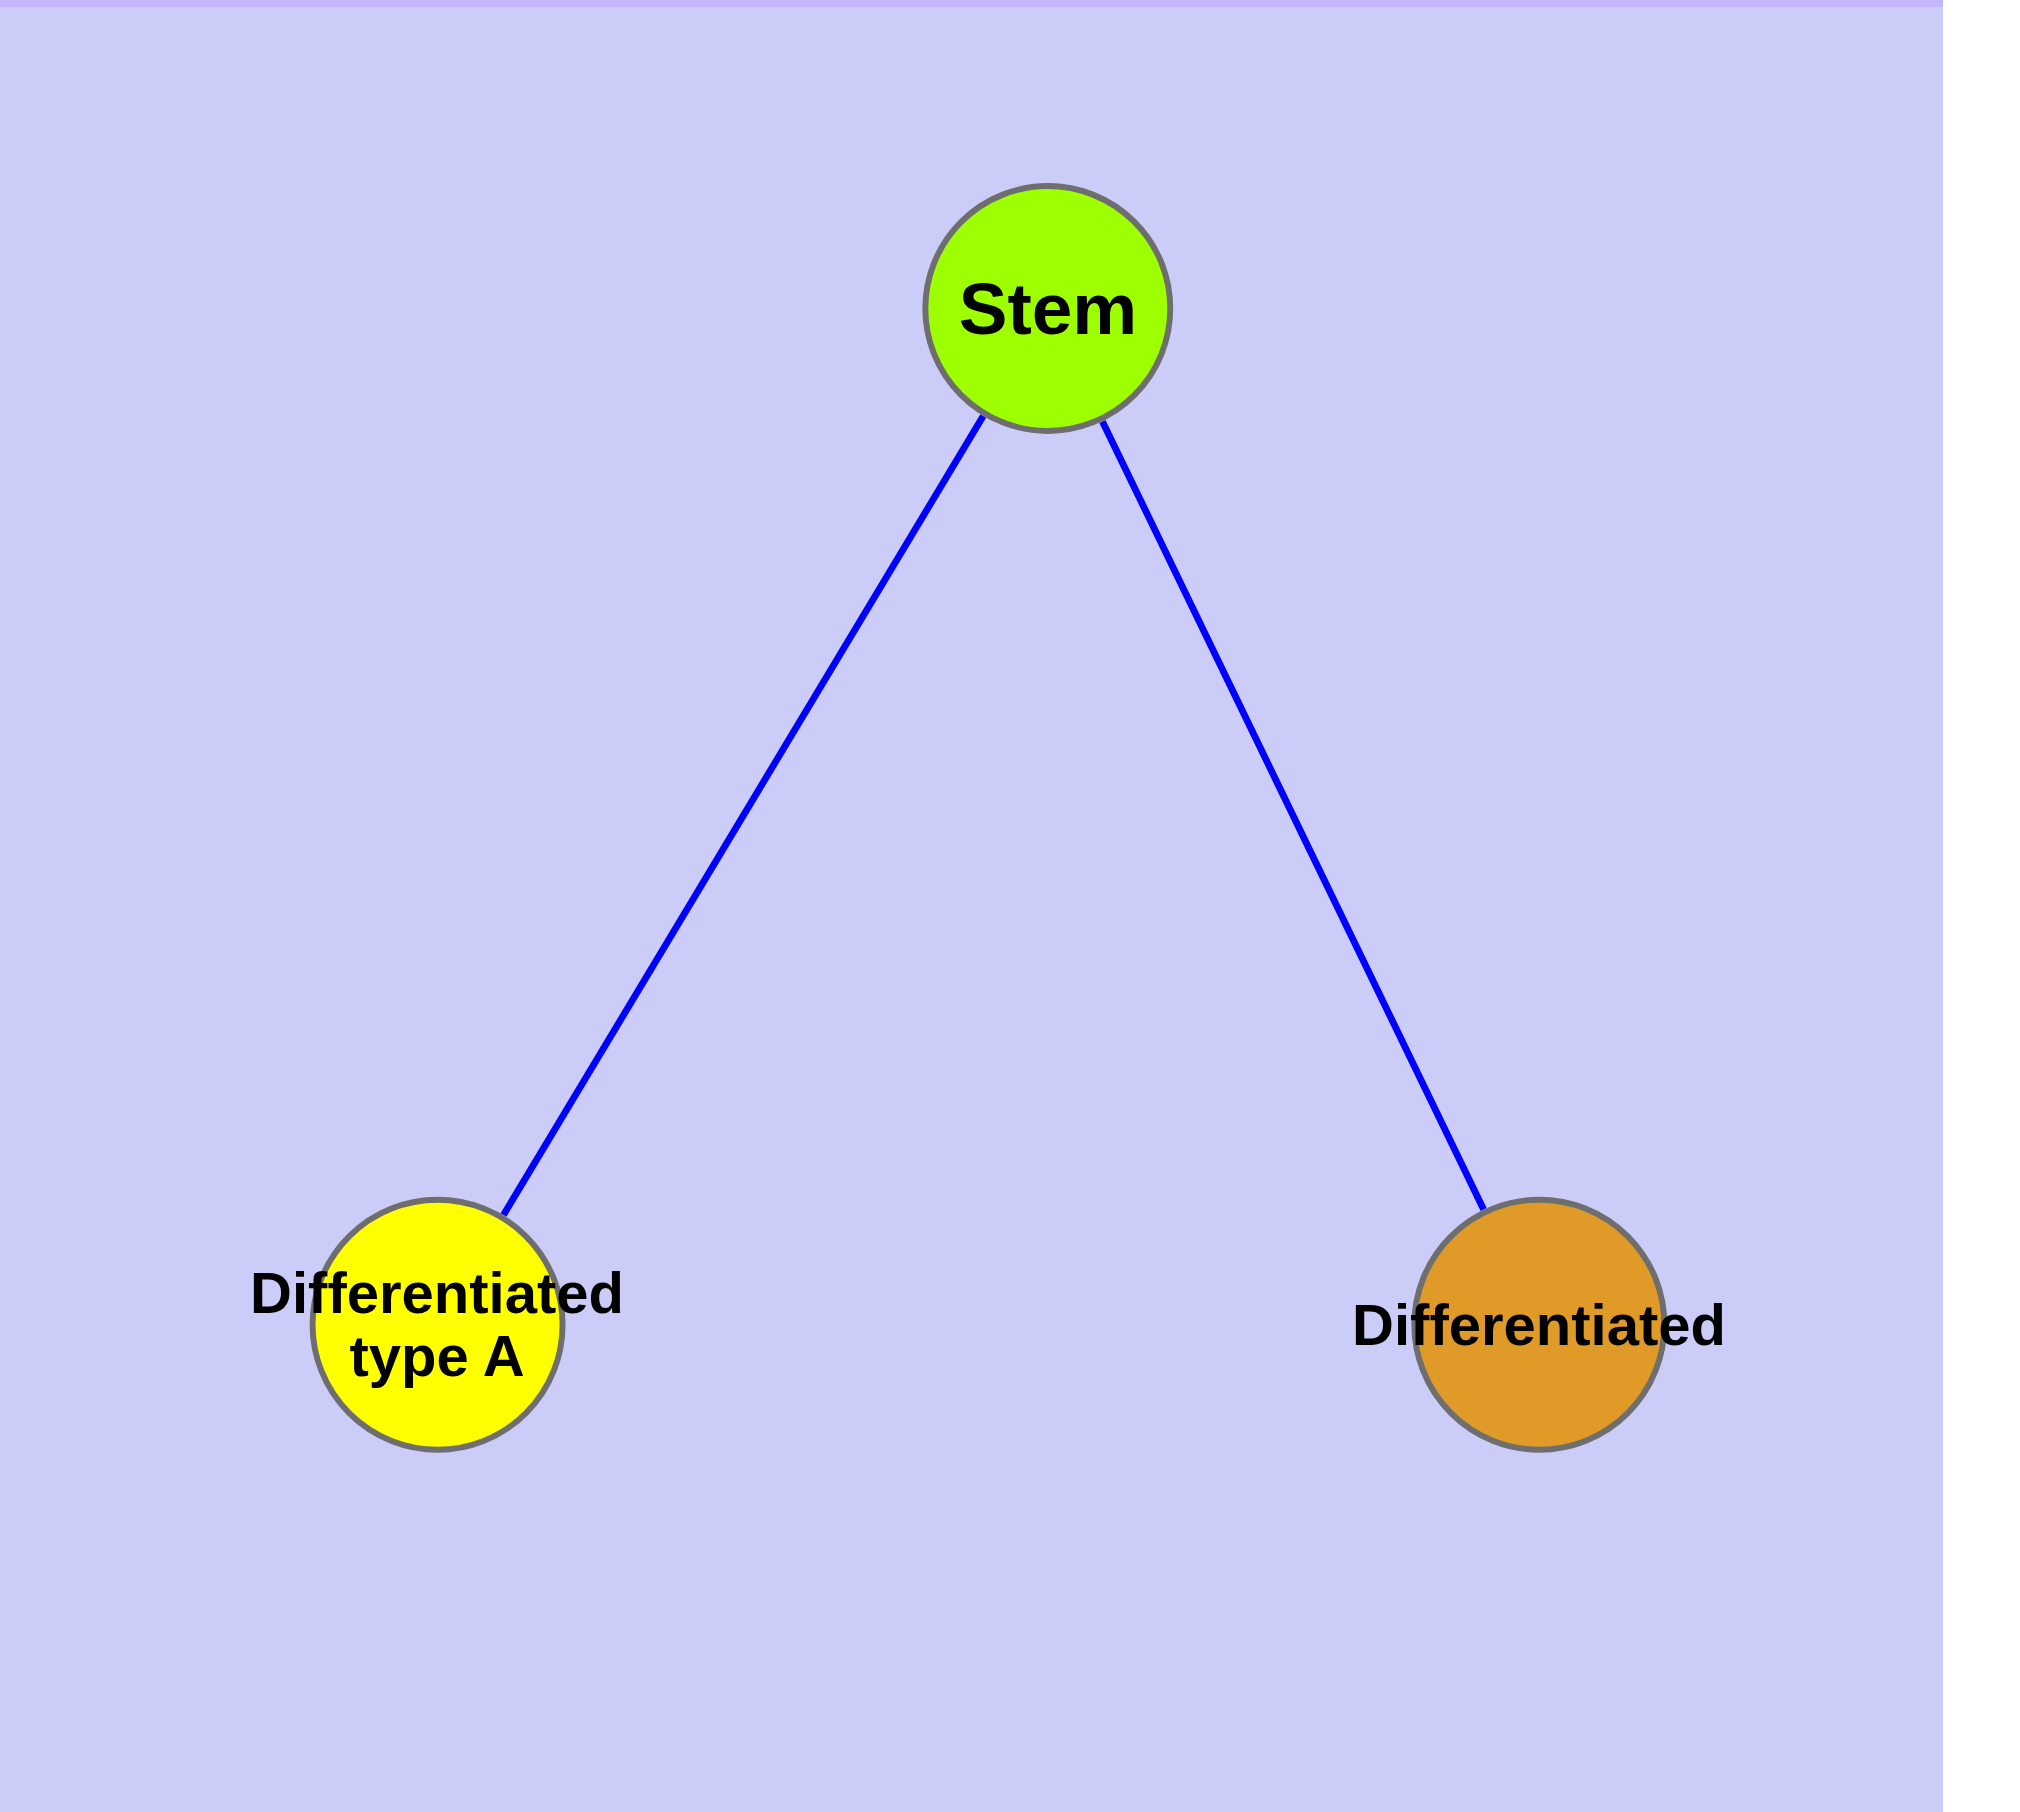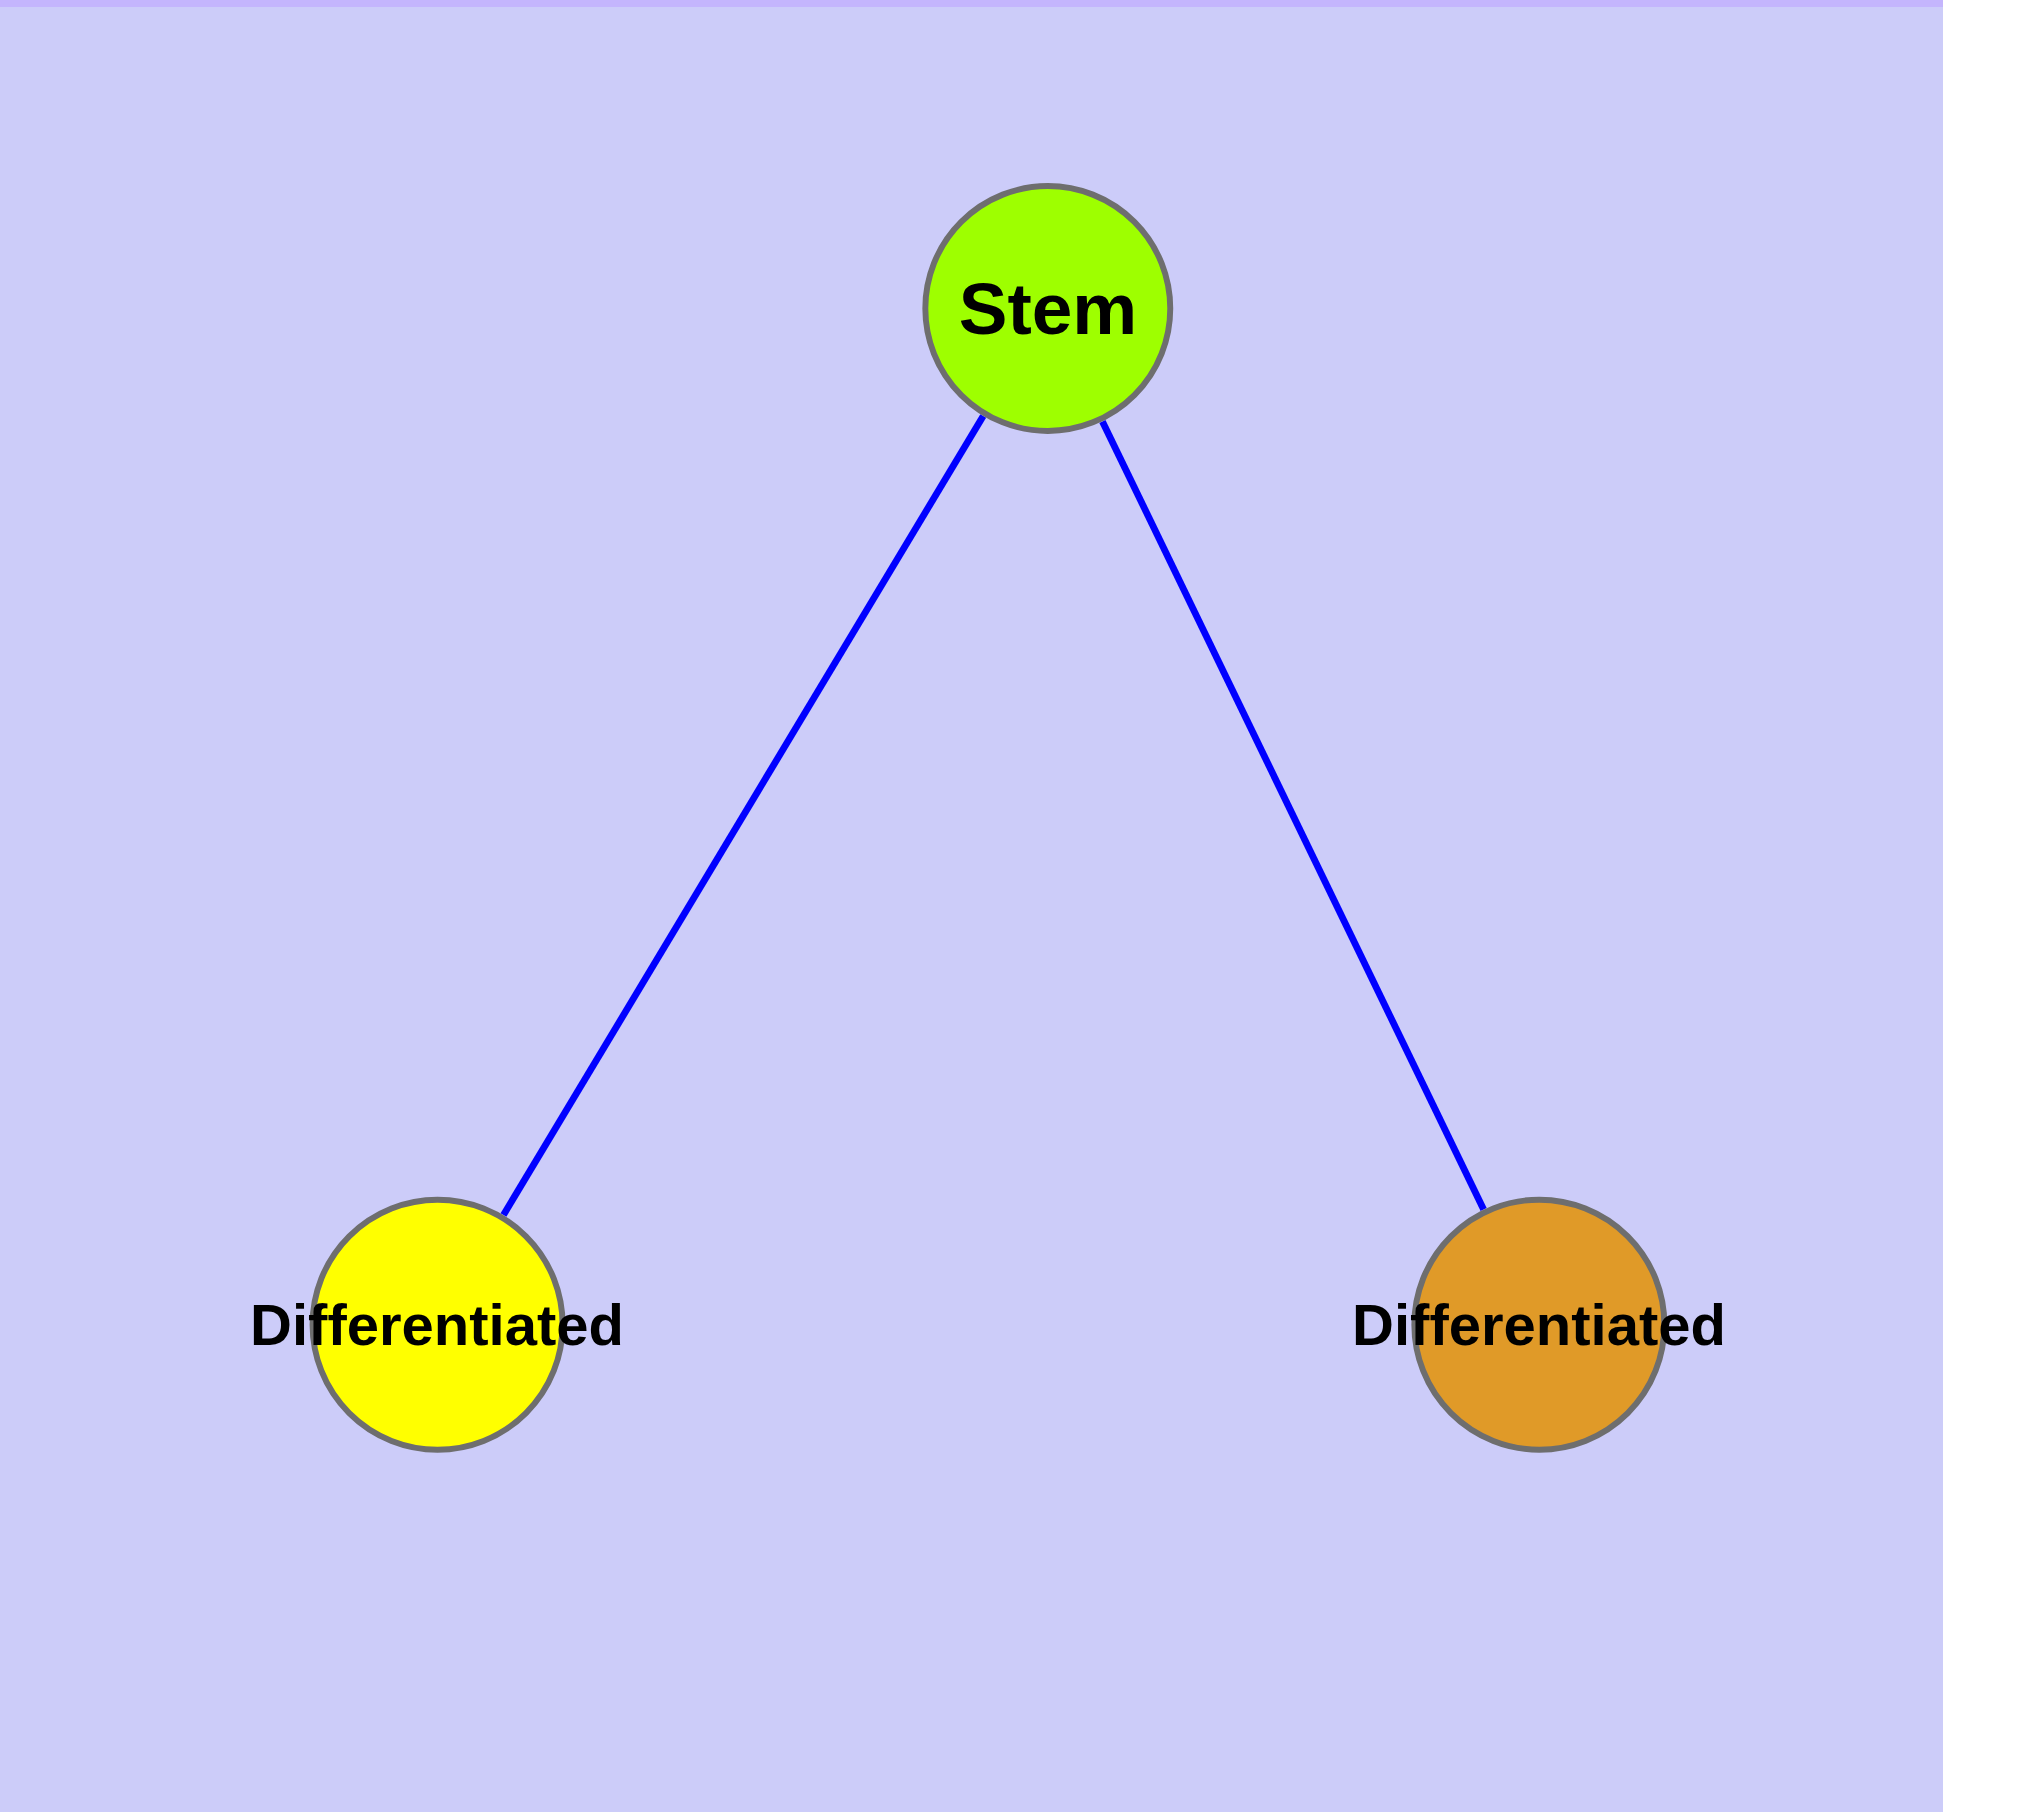--- a/index.html
+++ b/index.html
@@ -65,19 +65,20 @@
         <circle cx="1816" cy="1563" r="147.5" fill="#e09a28" stroke="#6e6e6e" stroke-width="7"></circle>
       </g>
   </svg>
 
   <div id="label-layer">
       <div class="node-label single" style="left: 1048px; top: 309px;">
         <div>Stem</div>
       </div>
       <div class="node-label double" style="left: 437px; top: 1325px;">
         <div>Differentiated</div>
+        <div>type A</div>
       </div>
       <div class="node-label double" style="left: 1539px; top: 1325px;">
         <div>Differentiated</div>
       </div>
     </div>
 </div>
 
 
 </body></html>

